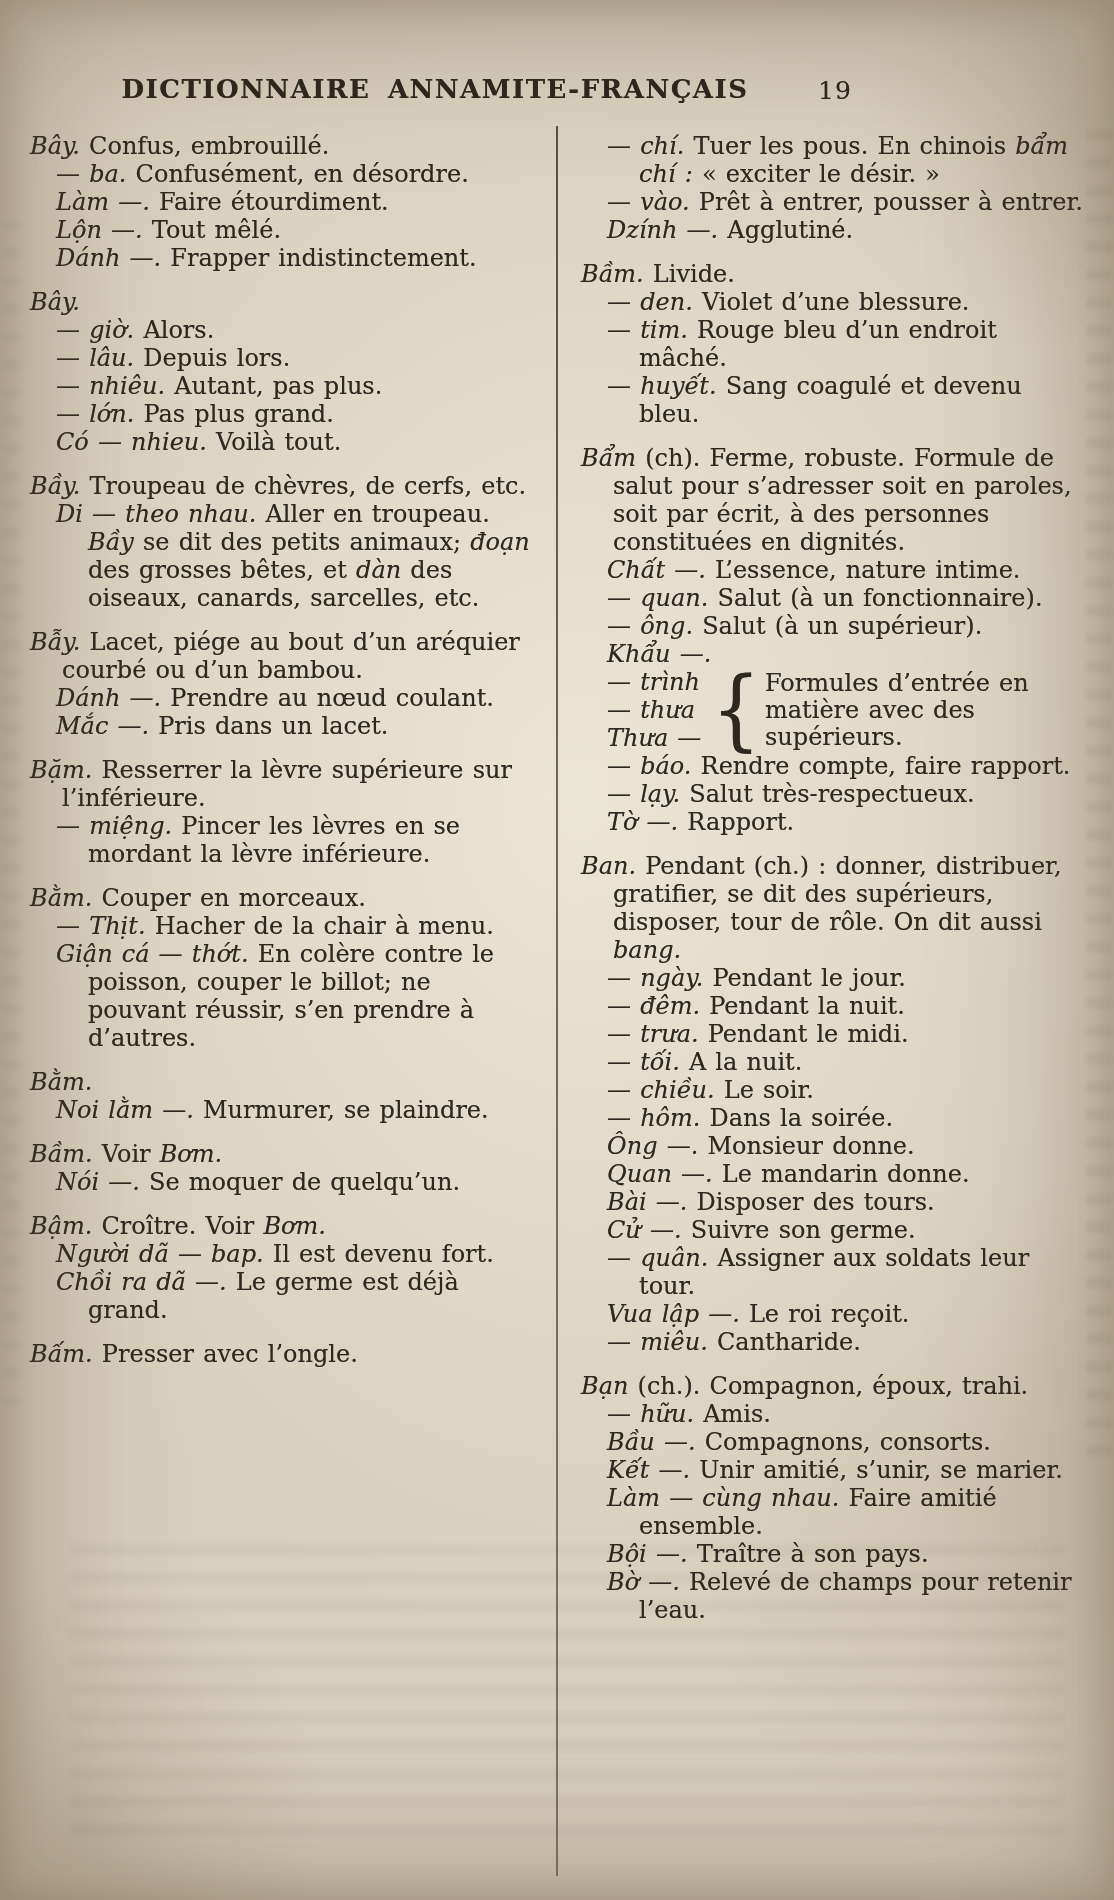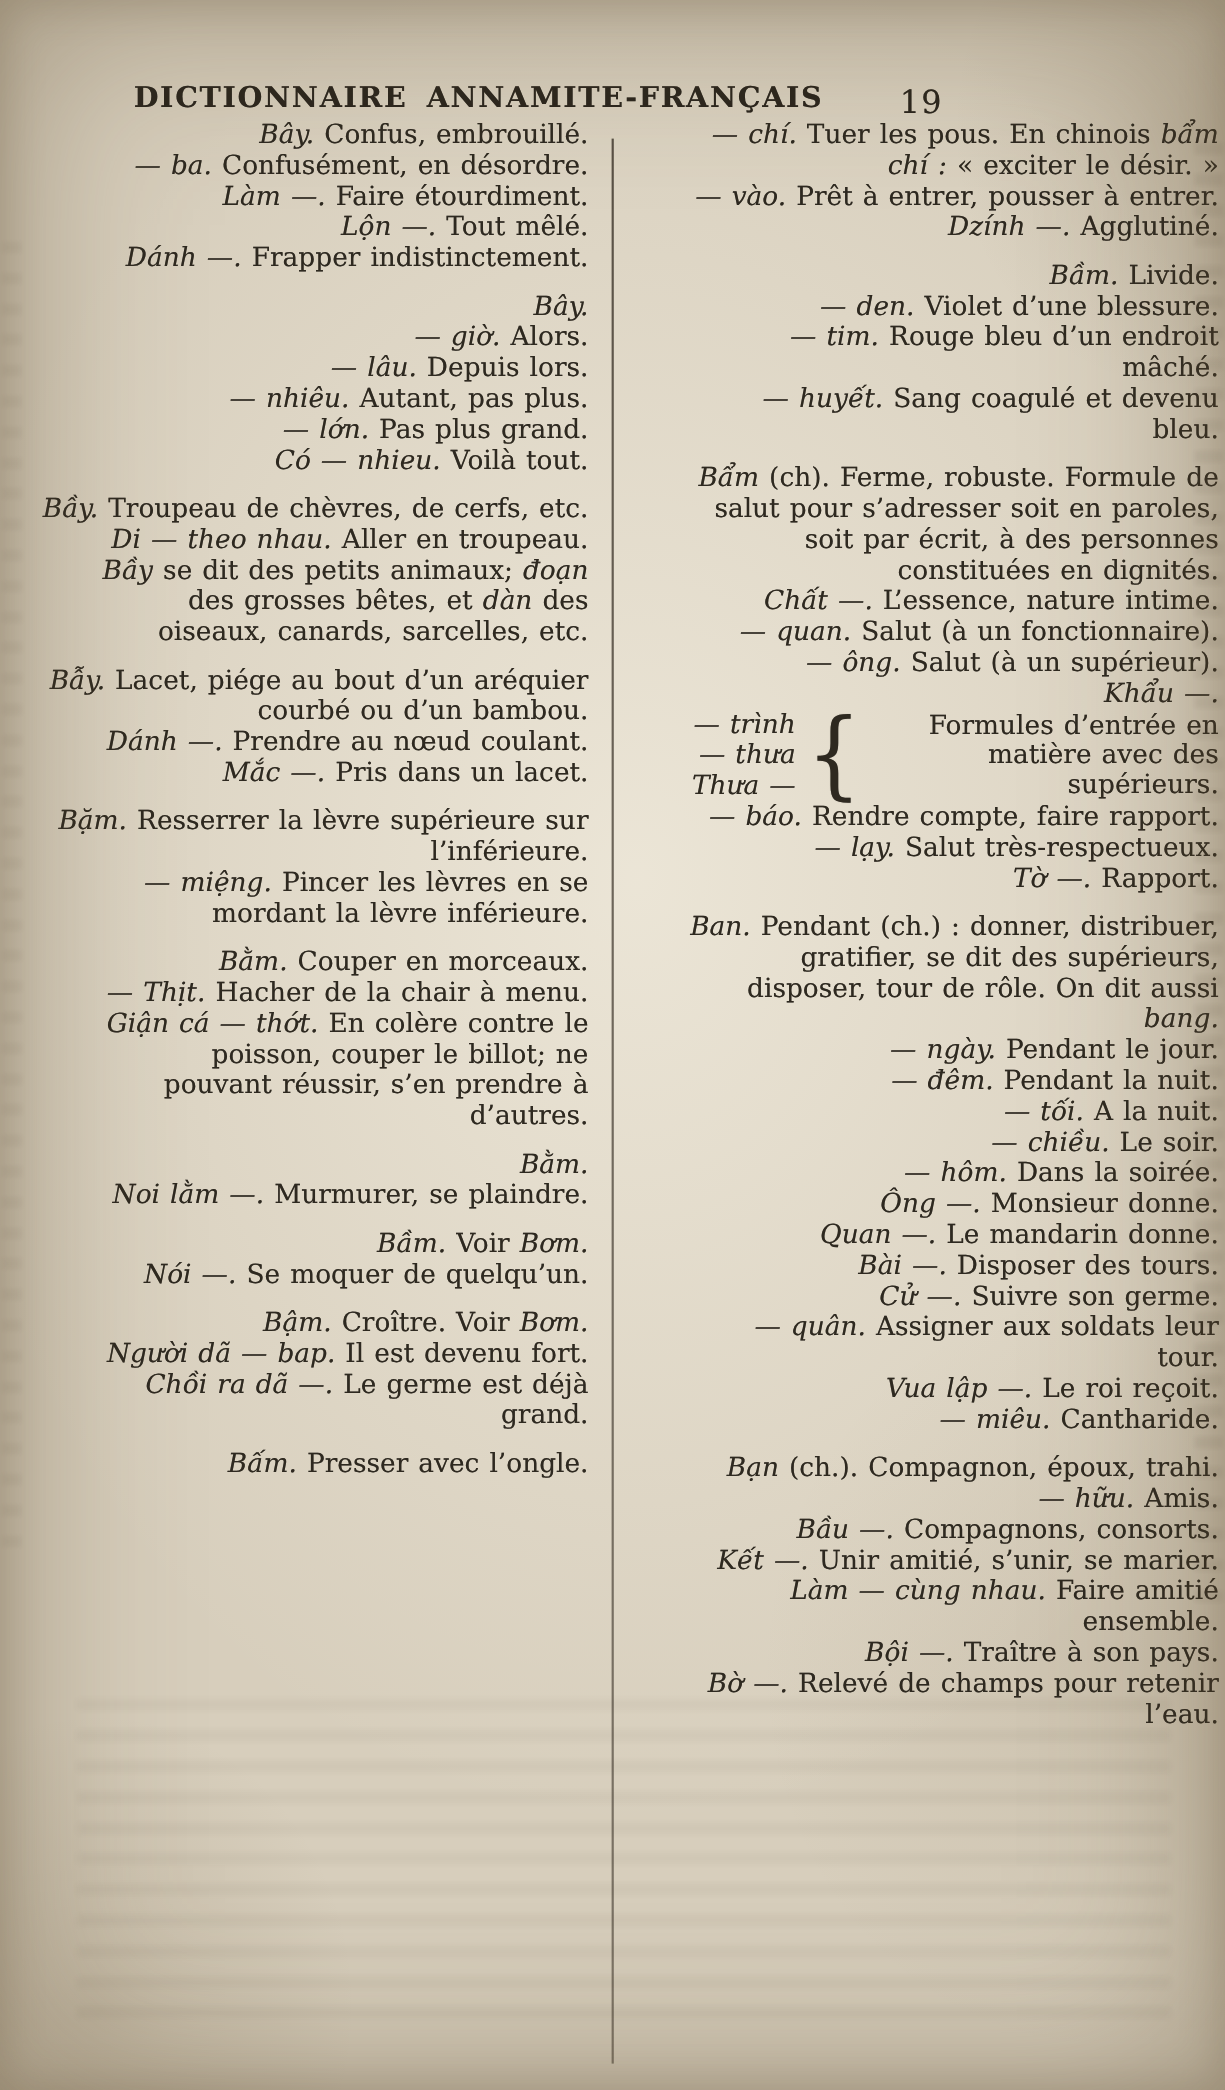--- a/index.html
+++ b/index.html
@@ -30,31 +30,31 @@
   #ghost-bottom { left: 70px; right: 50px; top: 1545px; height: 300px; opacity: .05; filter: blur(3px); }
 
   .title {
     position: absolute; top: 74px; left: -122px; width: 1114px;
     text-align: center; font-weight: 700; font-size: 26px;
     letter-spacing: 1.5px; word-spacing: 7px; color: #2a251d;
     z-index: 2;
   }
   .pagenum {
     position: absolute; top: 76px; left: 818px;
-    font-size: 29px; letter-spacing: 1px; color: #2a251d; z-index: 2;
+    font-size: 25px; letter-spacing: 1px; color: #2a251d; z-index: 2;
   }
   .divider {
     position: absolute; left: 556px; top: 126px; width: 2px; height: 1750px;
     background: linear-gradient(180deg, rgba(52,44,34,.78), rgba(52,44,34,.55));
     z-index: 2;
   }
   .columns {
-    position: absolute; left: 30px; top: 108px; width: 1056px;
-    display: flex; column-gap: 68px; z-index: 3;
-    font-size: 24px; line-height: 28px; word-spacing: 1.5px; text-align: right;
+    position: absolute; left: 30px; top: 132px; width: 1056px;
+    display: flex; column-gap: 46px; z-index: 3;
+    font-size: 24px; line-height: 28px; word-spacing: 1.5px;
   }
   .col { width: 505px; flex: 0 0 505px; }
   .entry { margin-bottom: 16px; }
   .p-entry { padding-left: 32px; text-indent: -32px; }
   .p-sub   { margin-left: 26px; padding-left: 32px; text-indent: -32px; }
   .it { font-style: italic; }
   .rm { font-style: normal; }
   .txt-shadow, .col, .title, .pagenum { text-shadow: 0 0 0.6px rgba(46,42,36,.55); }
 
   .brace-group { display: flex; align-items: center; margin-left: 26px; }
@@ -154,20 +154,21 @@
           <div class="brace-text"><span class="rm">Formules d’entrée en matière avec des supérieurs.</span></div>
         </div>
         <div class="p-sub"><span class="it">— báo.</span><span class="rm"> Rendre compte, faire rapport.</span></div>
         <div class="p-sub"><span class="it">— lạy.</span><span class="rm"> Salut très-respectueux.</span></div>
         <div class="p-sub"><span class="it">Tờ —.</span><span class="rm"> Rapport.</span></div>
       </div>
       <div class="entry">
         <div class="p-entry"><span class="it">Ban.</span><span class="rm"> Pendant (ch.) : donner, distribuer, gratifier, se dit des supérieurs, disposer, tour de rôle. On dit aussi </span><span class="it">bang.</span></div>
         <div class="p-sub"><span class="it">— ngày.</span><span class="rm"> Pendant le jour.</span></div>
         <div class="p-sub"><span class="it">— đêm.</span><span class="rm"> Pendant la nuit.</span></div>
+        <div class="p-sub"><span class="it">— trưa.</span><span class="rm"> Pendant le midi.</span></div>
         <div class="p-sub"><span class="it">— tối.</span><span class="rm"> A la nuit.</span></div>
         <div class="p-sub"><span class="it">— chiều.</span><span class="rm"> Le soir.</span></div>
         <div class="p-sub"><span class="it">— hôm.</span><span class="rm"> Dans la soirée.</span></div>
         <div class="p-sub"><span class="it">Ông —.</span><span class="rm"> Monsieur donne.</span></div>
         <div class="p-sub"><span class="it">Quan —.</span><span class="rm"> Le mandarin donne.</span></div>
         <div class="p-sub"><span class="it">Bài —.</span><span class="rm"> Disposer des tours.</span></div>
         <div class="p-sub"><span class="it">Cử —.</span><span class="rm"> Suivre son germe.</span></div>
         <div class="p-sub"><span class="it">— quân.</span><span class="rm"> Assigner aux soldats leur tour.</span></div>
         <div class="p-sub"><span class="it">Vua lập —.</span><span class="rm"> Le roi reçoit.</span></div>
         <div class="p-sub"><span class="it">— miêu.</span><span class="rm"> Cantharide.</span></div>

